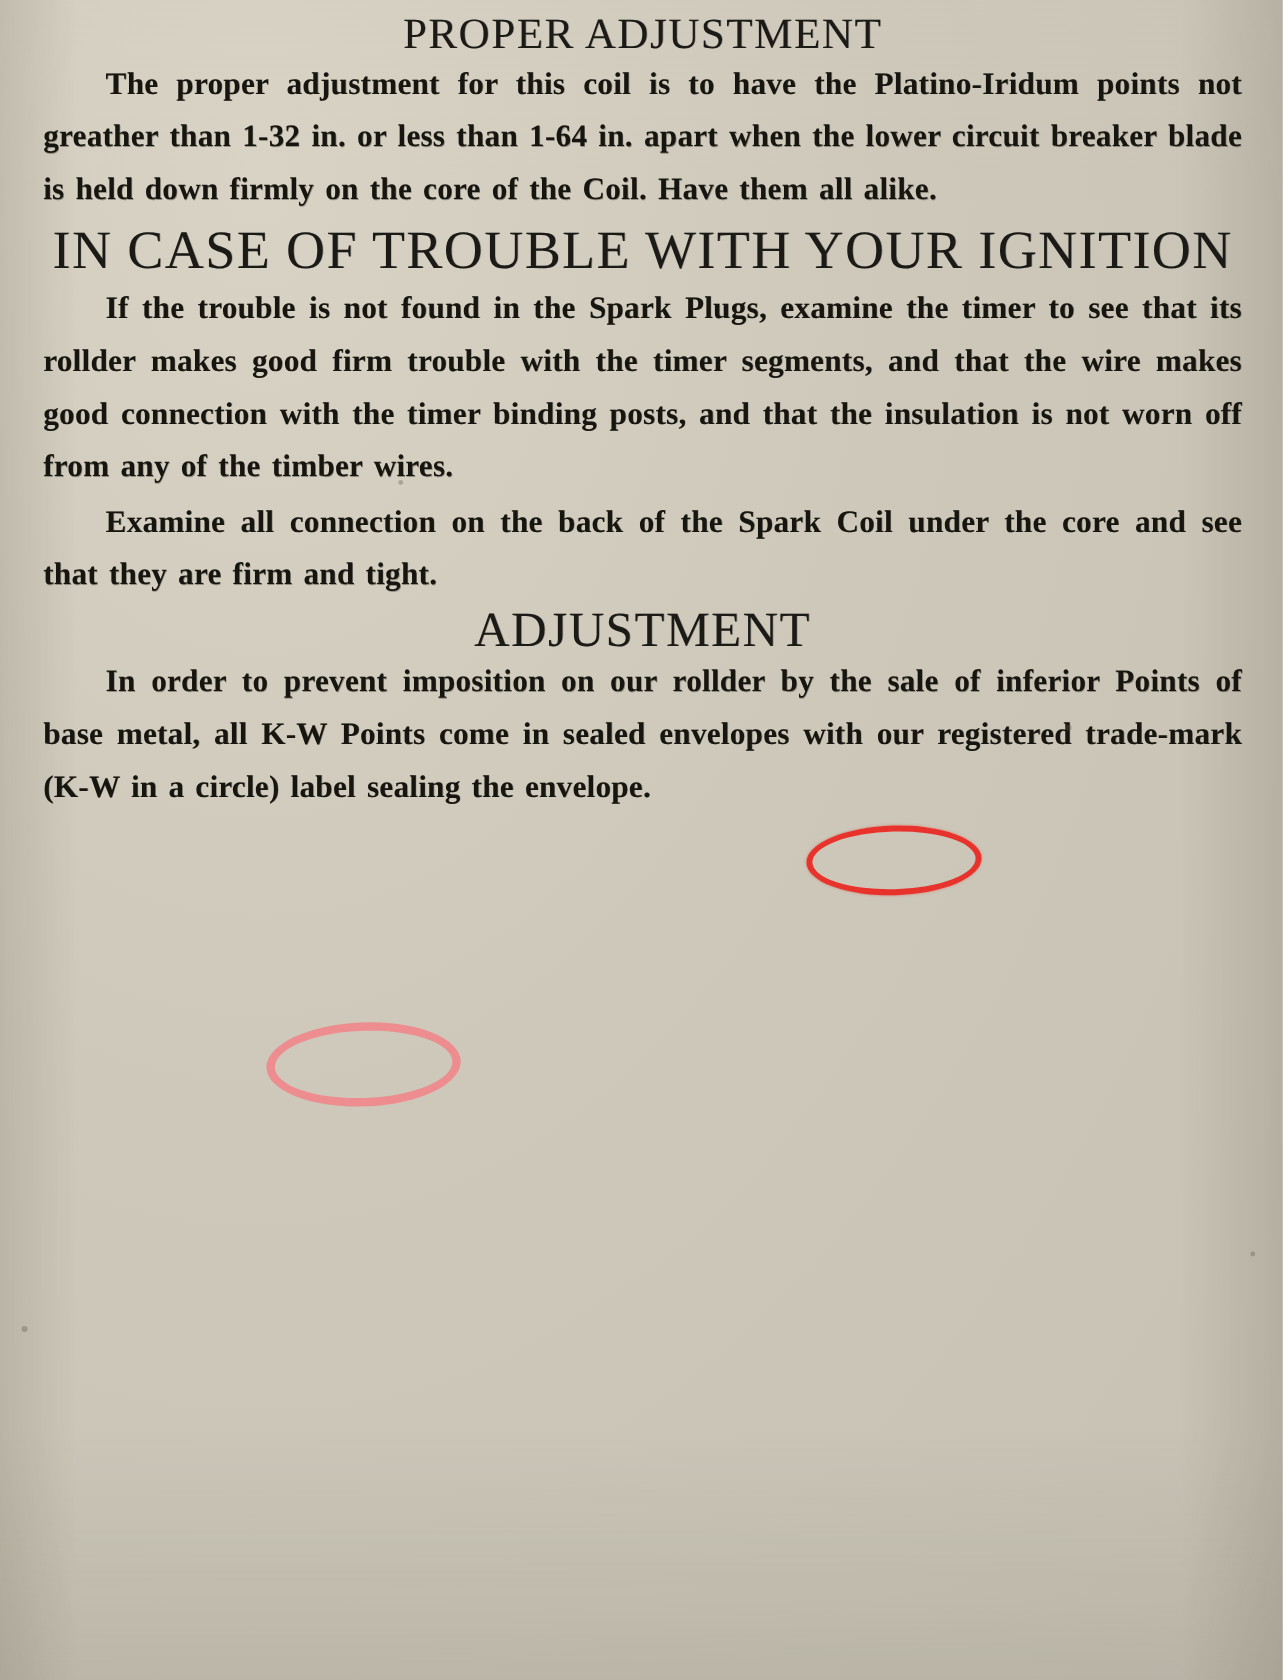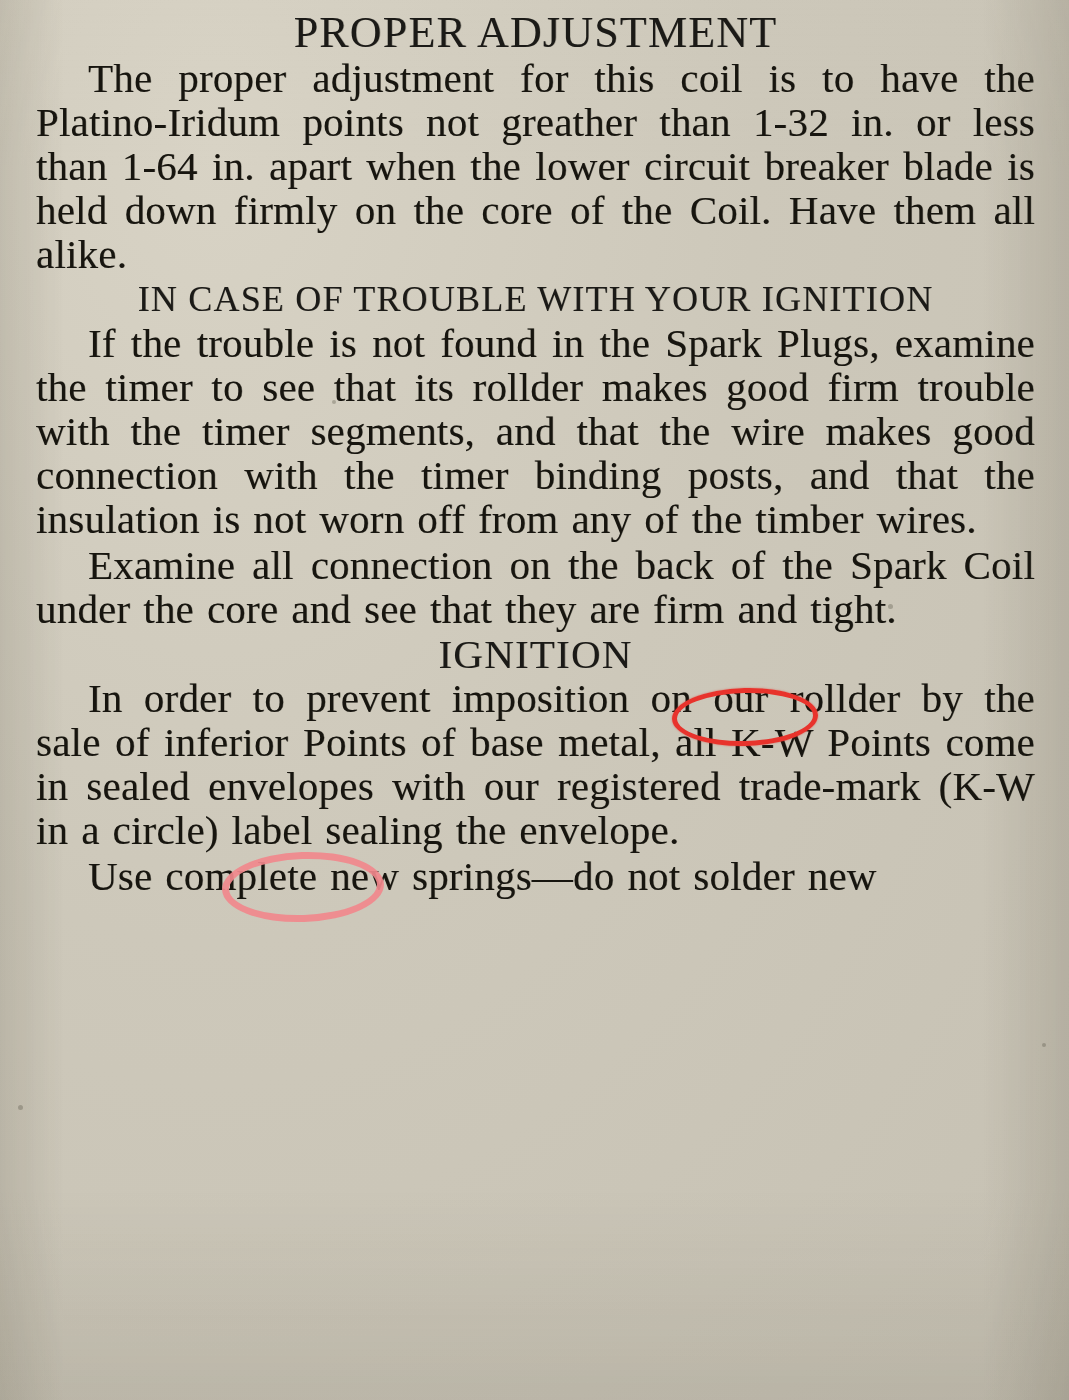--- a/index.html
+++ b/index.html
@@ -39,50 +39,51 @@
   h1.head {
     font-family: "Liberation Serif", serif;
     font-weight: 400;
     text-align: center;
     letter-spacing: 1.2px;
     color: #1b1a17;
     margin: 0;
     text-shadow: 0.6px 0.4px 0 rgba(60,58,50,0.35);
   }
   .h-proper {
-    font-size: 44px;
+    font-size: 36px;
     line-height: 1.05;
     margin-top: 14px;
     margin-bottom: 10px;
   }
   .h-trouble {
-    font-size: 36px;
+    font-size: 45px;
     line-height: 1.18;
     margin-top: 28px;
     margin-bottom: 6px;
     letter-spacing: 0.5px;
   }
   .h-important {
     font-size: 41px;
     line-height: 1.05;
     margin-top: 44px;
     margin-bottom: 12px;
     letter-spacing: 0.8px;
   }
   p.para {
     font-family: "Liberation Serif", serif;
-    font-size: 41px;
+    font-size: 26px;
     line-height: 44px;
     color: #17150f;
     margin: 0 0 2px 0;
     text-align: justify;
     text-indent: 52px;
     letter-spacing: 0.2px;
     word-spacing: 2.5px;
     text-shadow: 0.5px 0.35px 0 rgba(55,52,44,0.42);
+    font-weight: bold;
     -webkit-font-smoothing: none;
   }
   p.para.tight { margin-bottom: 0; }
 
   
   .annot {
     position: absolute;
     border-radius: 50%;
     pointer-events: none;
   }
@@ -128,25 +129,24 @@
 
     <p class="para">The proper adjustment for this coil is to have the Platino-Iridum points not greather than 1-32 in. or less than 1-64 in. apart when the lower circuit breaker blade is held down firmly on the core of the Coil.  Have them all alike.</p>
 
     <h1 class="head h-trouble">IN CASE OF TROUBLE WITH YOUR IGNITION</h1>
 
 
     <p class="para">If the trouble is not found in the Spark Plugs, examine the timer to see that its rollder makes good firm trouble with the timer segments, and that the wire makes good connection with the timer binding posts, and that the insulation is not worn off from any of the timber wires.</p>
 
     <p class="para">Examine all connection on the back of the Spark Coil under the core and see that they are firm and tight.</p>
 
-    <h1 class="head h-important">IGNITION</h1>
+    <h1 class="head h-important">ADJUSTMENT</h1>
 
     <p class="para">In order to prevent imposition on our rollder by the sale of inferior Points of base metal, all K-W Points come in sealed envelopes with our registered trade-mark (K-W in a circle) label sealing the envelope.</p>
 
-    <p class="para tight">Use complete new springs—do not solder new</p>
 
   </div>
 
   <div class="annot annot-red circle-rollder"></div>
 
   <div class="annot annot-pink circle-timber"></div>
 
   <div class="speck" style="left:888px; top:604px; width:5px; height:5px;"></div>
   <div class="speck" style="left:1042px; top:1043px; width:4px; height:4px;"></div>
   <div class="speck" style="left:332px; top:400px; width:4px; height:4px;"></div>

